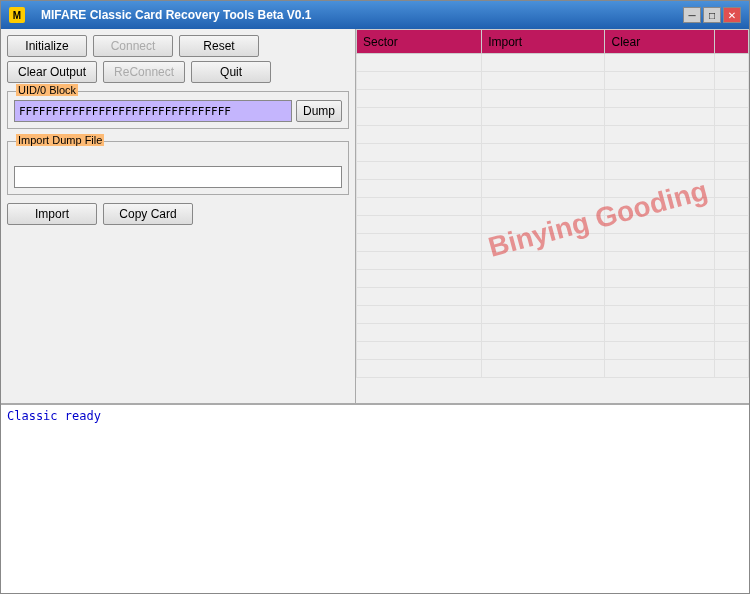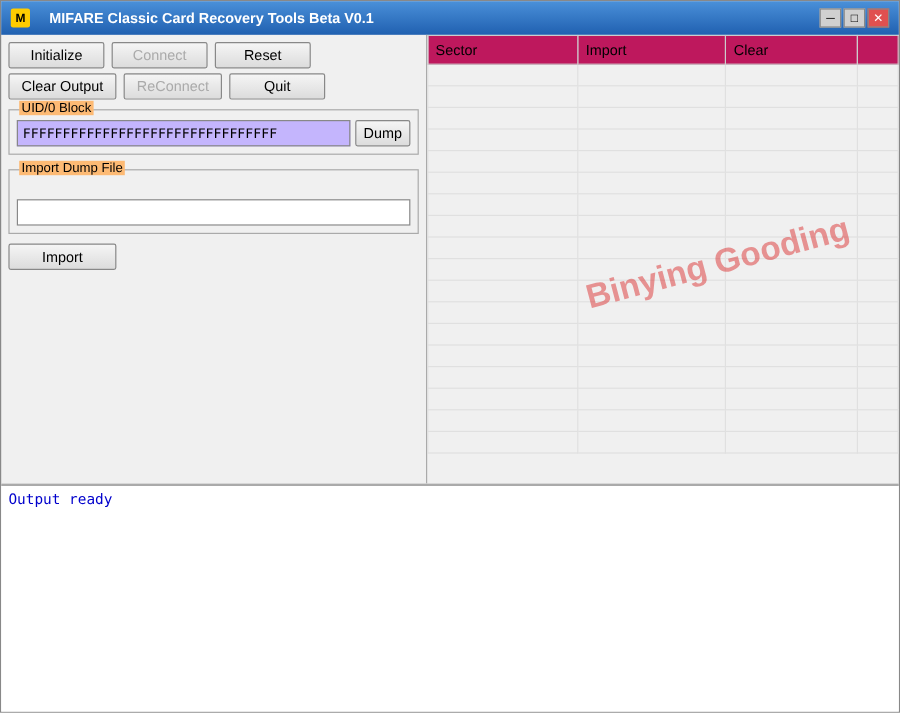--- a/index.html
+++ b/index.html
@@ -342,20 +342,21 @@
           </div>
         </div>
 
         <div class="import-group">
           <span class="group-box-label">Import Dump File</span>
           <input type="text" class="import-input" style="">
         </div>
 
         <div class="import-btn-row" style="margin-top:4px;">
           <button class="btn" style="min-width:90px;">Import</button>
+          <button class="btn" style="min-width:90px;">Copy Card</button>
         </div>
 
       </div>
 
       <div class="right-panel">
         <div class="table-area">
           <table class="sector-table">
             <thead>
               <tr>
                 <th>Sector</th>
@@ -478,16 +479,16 @@
         </div>
 
         <div class="watermark">
           <div>Binying Gooding</div>
         </div>
       </div>
 
     </div>
 
     <div class="bottom-section">
-      <div class="program-status">Output ready</div>
+      <div class="program-status">Classic ready</div>
     </div>
   </div>
 </div>
 
 </body></html>

